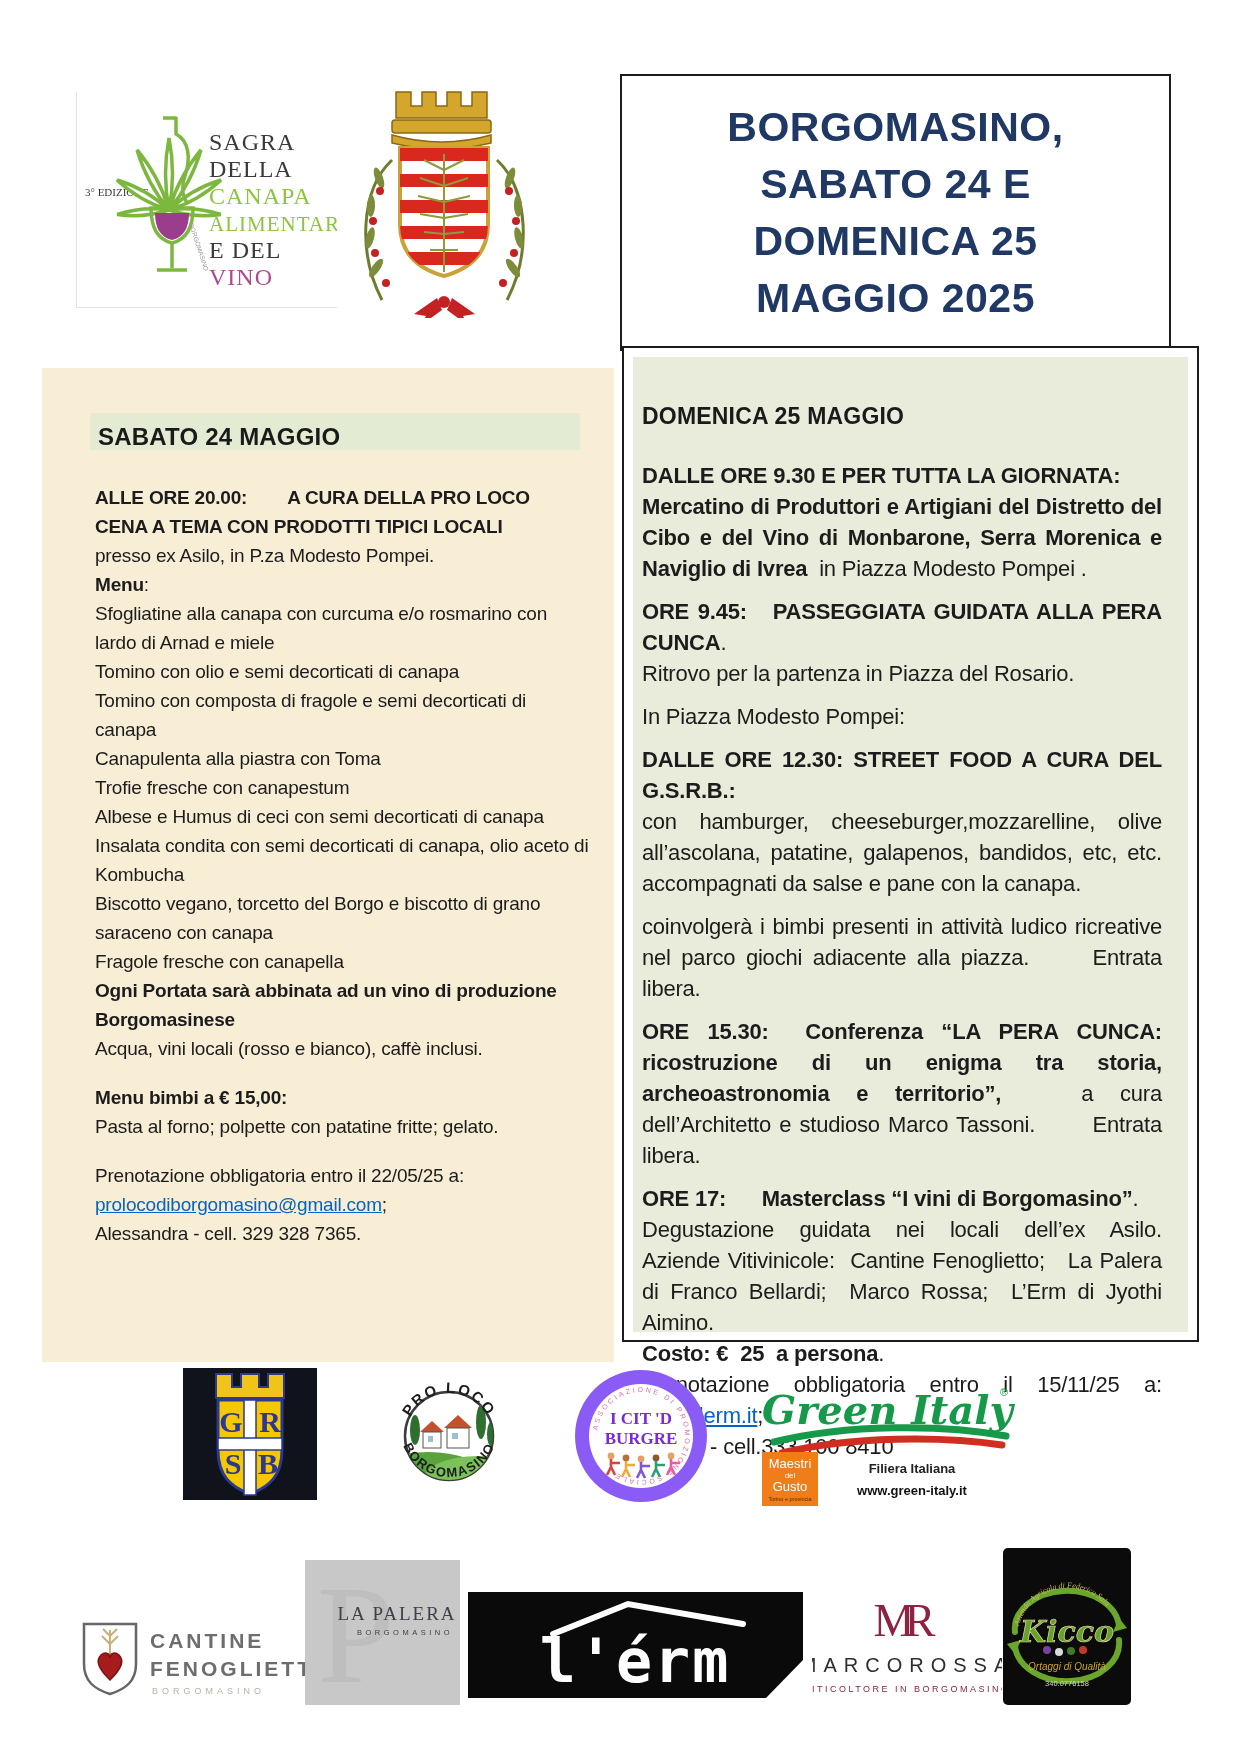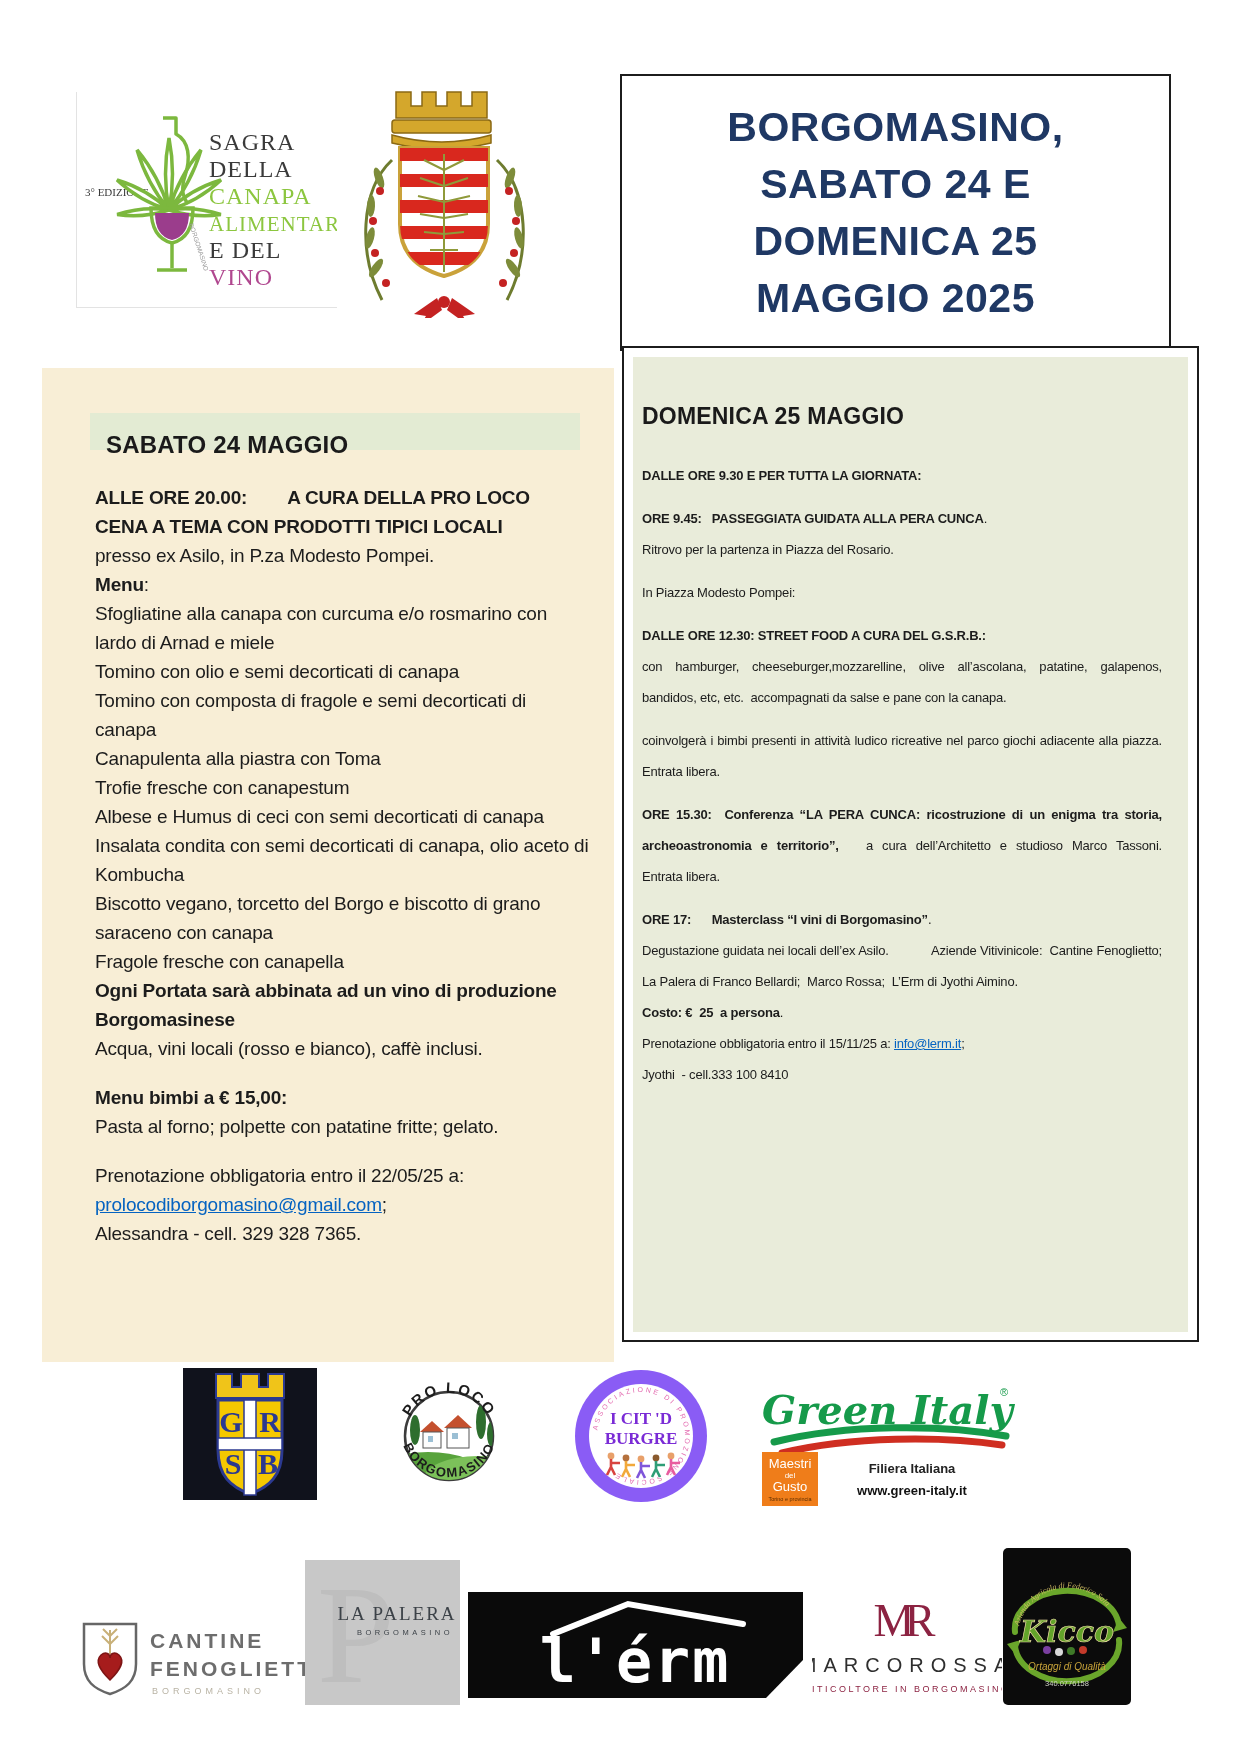--- a/index.html
+++ b/index.html
@@ -10,32 +10,32 @@
   
   .sagra-logo{left:76px;top:92px;width:260px;height:215px;border-left:1px solid #e3e3e3;border-bottom:1px solid #e3e3e3;}
   .coat{left:342px;top:78px;width:205px;height:240px;}
   .title-box{left:620px;top:74px;width:547px;height:273px;background:#fff;border:2px solid #1c1c1c;
              display:flex;flex-direction:column;justify-content:center;text-align:center;}
   .title-box div{font-size:41px;font-weight:bold;letter-spacing:.5px;line-height:57px;color:var(--navy,#1f3864);}
 
   
   .left-col{left:42px;top:368px;width:572px;height:994px;background:var(--cream,#f8eed6);}
   .sabato-strip{left:48px;top:45px;width:490px;height:37px;background:var(--sage-strip,#e3ebd3);}
-  .sabato-strip h2{margin:12px;padding:5px 0 0 4px;font-size:24px;line-height:30px;}
+  .sabato-strip h2{margin:4px;padding:5px 0 0 4px;font-size:24px;line-height:30px;}
   .col-header{font-weight:bold;color:#1a1a1a;letter-spacing:.2px;}
   .sat-text{left:53px;top:115px;width:495px;}
   .sat-text p{margin:0;font-size:19px;line-height:29px;letter-spacing:-0.2px;white-space:pre-wrap;}
   .sat-text p.blank{height:20px;line-height:20px;}
 
   
   .right-box{left:622px;top:346px;width:561px;height:992px;border:2px solid #1c1c1c;background:#fff;padding-left:12px;}
   .right-fill{position:absolute;left:9px;top:9px;right:9px;bottom:8px;background:var(--sage,#e9ecda);}
   .dom-header{position:absolute;left:18px;top:55px;font-size:23px;}
   .sun-text{position:absolute;left:18px;top:112px;width:520px;}
-  .sun-text p{margin:0;font-size:13px;line-height:31px;letter-spacing:-0.2px;white-space:pre-wrap;text-align:justify;}
+  .sun-text p{margin:0;font-size:22px;line-height:31px;letter-spacing:-0.2px;white-space:pre-wrap;text-align:justify;}
   .sun-text p.blank{height:12px;line-height:12px;}
 
   .b{font-weight:bold;}
   a.a{color:var(--link,#0563c1);text-decoration:underline;cursor:pointer;}
 
   
   .grsb{left:183px;top:1368px;width:134px;height:132px;}
   .proloco{left:388px;top:1370px;width:122px;height:128px;}
   .icit{left:571px;top:1366px;width:140px;height:140px;}
   .greenitaly{left:752px;top:1378px;width:270px;height:130px;}
@@ -183,20 +183,21 @@
         <p><a class="a" href="#">prolocodiborgomasino@gmail.com</a><span>;</span></p>
         <p><span>Alessandra - cell. 329 328 7365.</span></p>
       </div>
   </div>
 
   <div class="abs right-box">
     <div class="right-fill"></div>
     <h2 class="dom-header col-header" style="margin:0;">DOMENICA 25 MAGGIO</h2>
     <div class="sun-text">
         <p><span class="b">DALLE ORE 9.30 E PER TUTTA LA GIORNATA:</span></p>
+        <p><span class="b">Mercatino di Produttori e Artigiani del Distretto del Cibo e del Vino di Monbarone, Serra Morenica e Naviglio di Ivrea</span><span>  in Piazza Modesto Pompei .</span></p>
         <p class="blank">&nbsp;</p>
         <p><span class="b">ORE 9.45:   PASSEGGIATA GUIDATA ALLA PERA CUNCA</span><span>.</span></p>
         <p><span>Ritrovo per la partenza in Piazza del Rosario.</span></p>
         <p class="blank">&nbsp;</p>
         <p><span>In Piazza Modesto Pompei:</span></p>
         <p class="blank">&nbsp;</p>
         <p><span class="b">DALLE ORE 12.30: STREET FOOD A CURA DEL G.S.R.B.:</span></p>
         <p><span>con hamburger, cheeseburger,mozzarelline, olive all’ascolana, patatine, galapenos, bandidos, etc, etc.  accompagnati da salse e pane con la canapa.</span></p>
         <p class="blank">&nbsp;</p>
         <p><span>coinvolgerà i bimbi presenti in attività ludico ricreative nel parco giochi adiacente alla piazza.      Entrata libera.</span></p>

